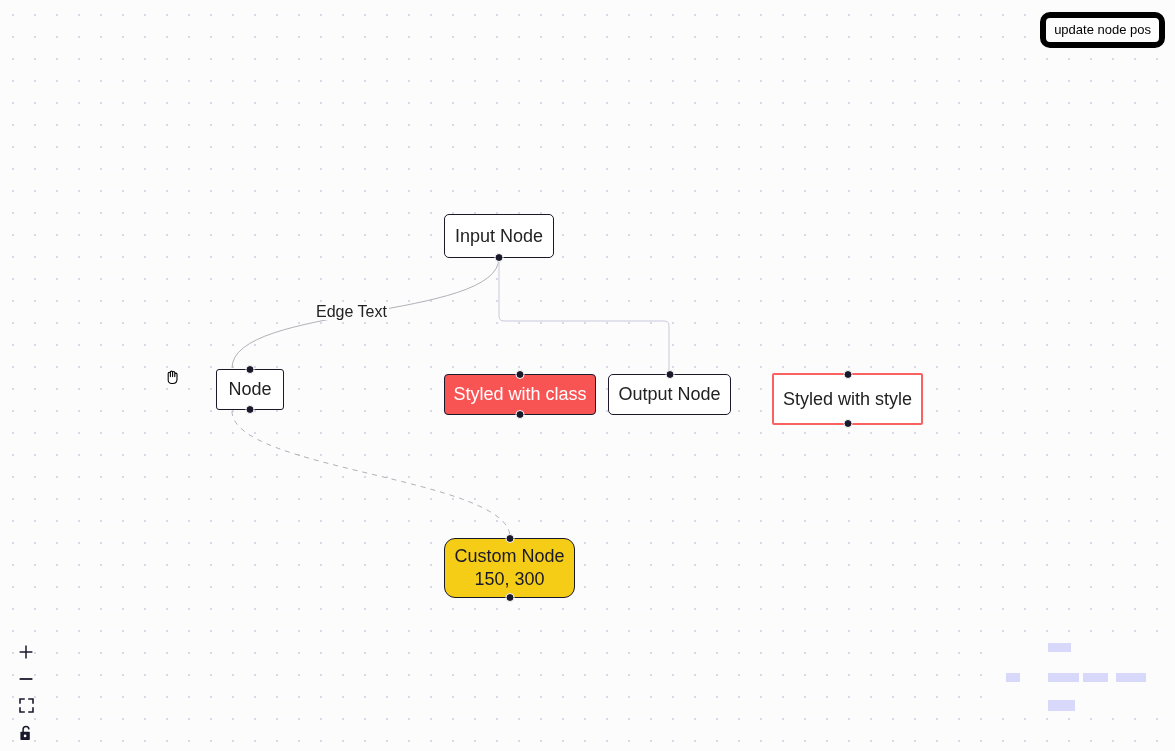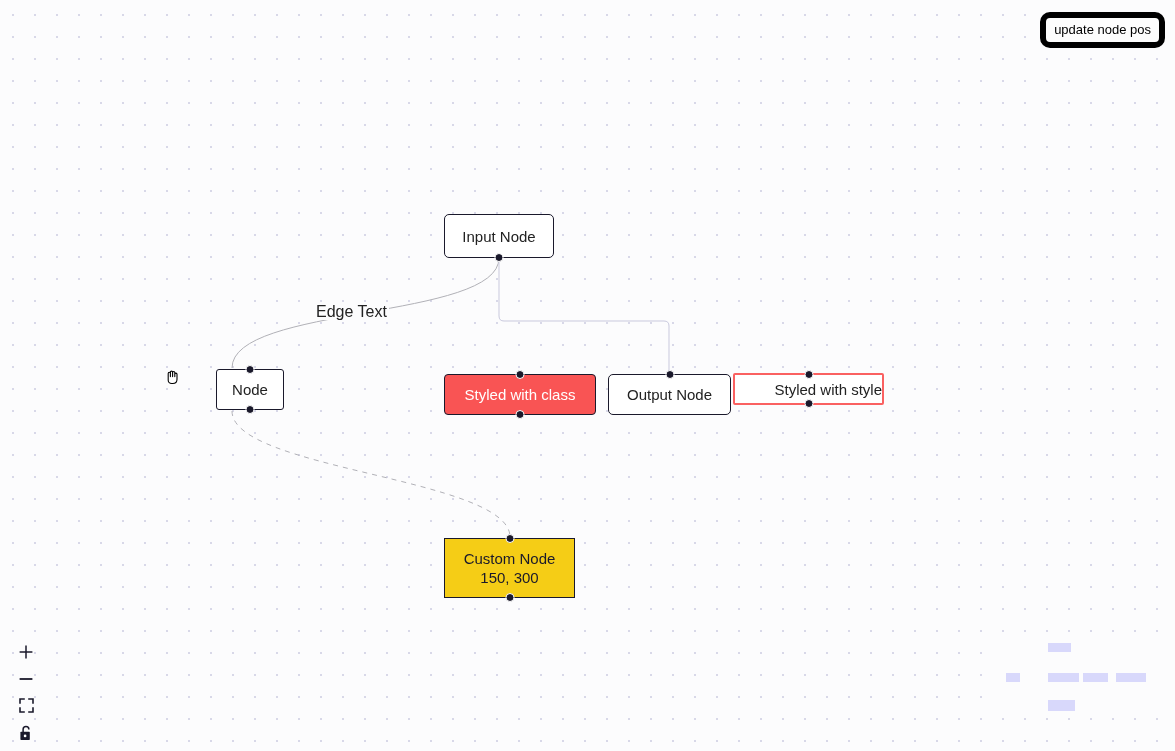--- a/index.html
+++ b/index.html
@@ -57,21 +57,21 @@
     background: #fcfcfd;
     padding: 0 2px;
     white-space: nowrap;
     line-height: 1;
   }
 
   
   .node {
     position: absolute;
     box-sizing: border-box;
-    font-size: 15px;
+    font-size: 18px;
     color: #222222;
     display: flex;
     align-items: center;
     justify-content: center;
     text-align: center;
     background: #ffffff;
     border: 1px solid #1a192b;
     border-radius: 3px;
     user-select: none;
   }
@@ -86,21 +86,21 @@
   .node-red-outline {
     background: #ffffff;
     border: 2px solid #fa6161;
     color: #222222;
     border-radius: 2px;
   }
   .node-gold {
     background: #f5cd16;
     border: 1px solid #1a192b;
     color: #1a192b;
-    border-radius: 0;
+    border-radius: 11px;
     flex-direction: column;
     line-height: 1.3;
     align-items: center;
   }
 
   
   .handle {
     position: absolute;
     width: 9px;
     height: 9px;
@@ -197,21 +197,21 @@
     <span class="handle top"></span>
     <span>Styled with class</span>
     <span class="handle bottom"></span>
   </div>
 
   <div class="node rounded" style="left:608px; top:374px; width:123px; height:41px;">
     <span class="handle top"></span>
     <span>Output Node</span>
   </div>
 
-  <div class="node node-red-outline" style="left:733px; top:373px; width:151px; height:32px;justify-content:flex-end;">
+  <div class="node node-red-outline" style="left:772px; top:373px; width:151px; height:52px;">
     <span class="handle top"></span>
     <span>Styled with style</span>
     <span class="handle bottom"></span>
   </div>
 
   <div class="node node-gold" style="left:444px; top:538px; width:131px; height:60px;">
     <span class="handle top"></span>
     <span>Custom Node</span>
     <span>150, 300</span>
     <span class="handle bottom"></span>

